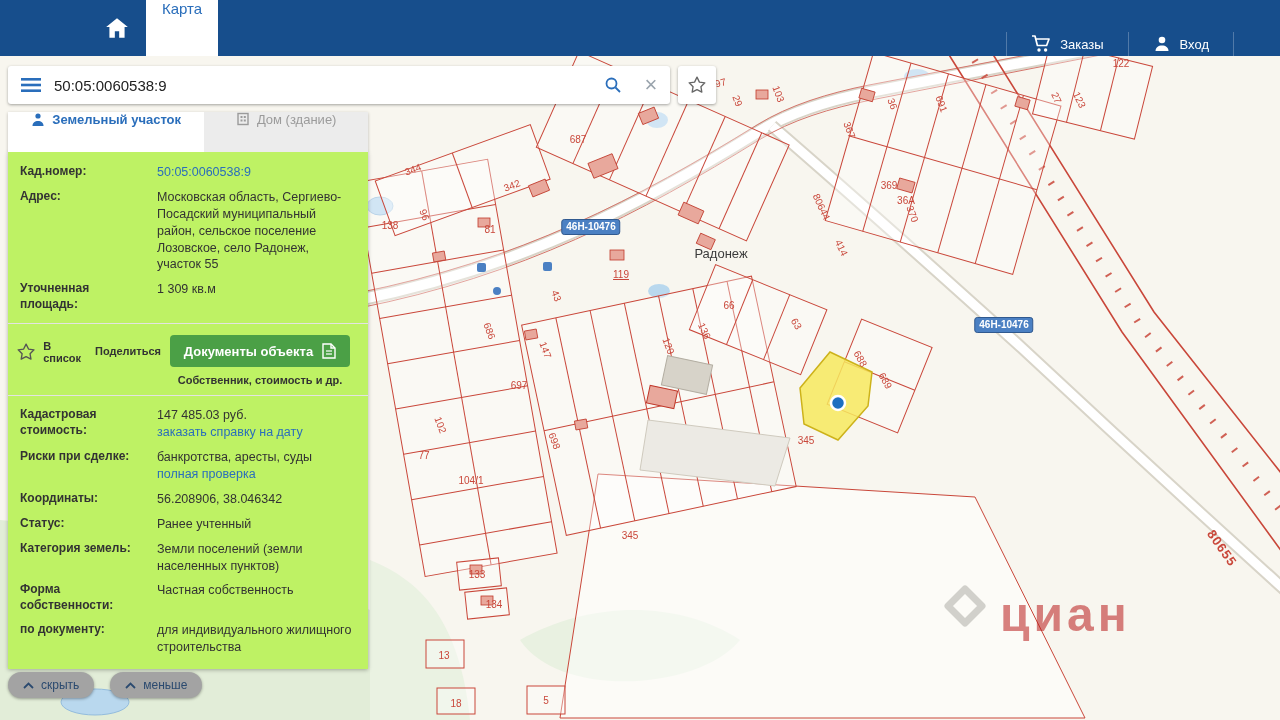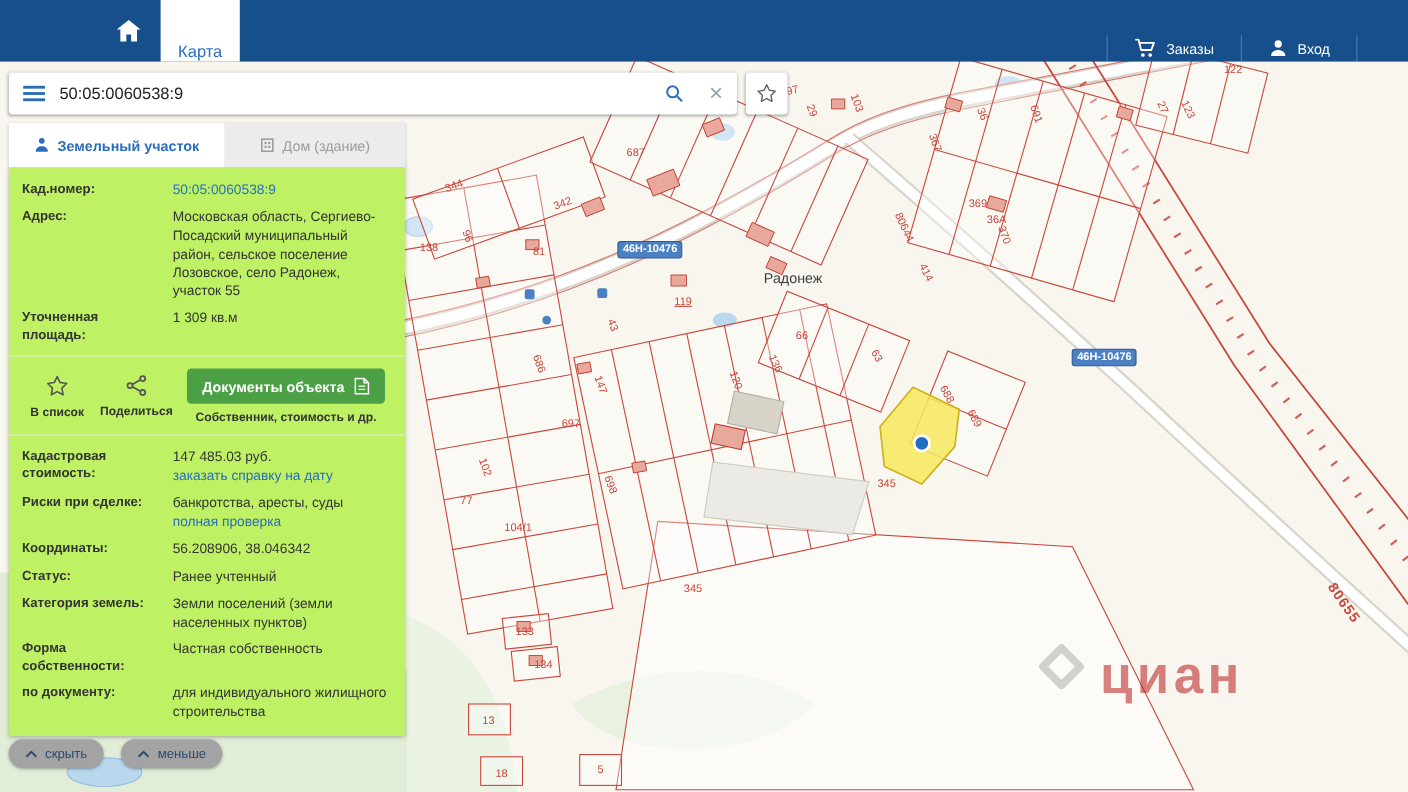--- a/index.html
+++ b/index.html
@@ -20,51 +20,51 @@
   .ml-place{color:#3c3c3c; font-size:13px;}
   .ml-placesm{color:#57636f; font-size:10px; font-style:italic;}
   .ml-badge{background:#4b80c3; border:1px solid #30598f; color:#fff; font-size:10px; padding:2px 4px; border-radius:3px; font-weight:bold;}
   .watermark{position:absolute; left:944px; top:570px; display:flex; align-items:center; gap:14px; z-index:4; opacity:.55;}
   .watermark span{font-size:48px; font-weight:bold; color:#b91c1c; letter-spacing:4px;margin-top:17px;}
 
   
   .topbar{position:absolute; top:0; left:0; right:0; height:56px; background:var(--topbar);
     display:flex; align-items:stretch; z-index:30;}
   .home-btn{width:58px; margin-left:88px; display:flex; align-items:center; justify-content:center; cursor:pointer;}
-  .tab-map{width:72px; background:#fff; color:var(--accent); display:flex; align-items:flex-end; justify-content:center;
+  .tab-map{width:72px; background:#fff; color:var(--accent); display:flex; align-items:flex-start; justify-content:center;
     font-size:15px; cursor:pointer;}
   .topnav-right{margin-left:auto; margin-right:46px; display:flex; align-items:stretch;}
   .nav-item{display:flex; align-items:center; gap:9px; padding:0 24px; border-left:1px solid rgba(255,255,255,.25);
     color:#fff; font-size:13px; cursor:pointer;margin-top:32px;}
   .nav-item:last-child{border-right:1px solid rgba(255,255,255,.25);}
 
   
   .search-bar{position:absolute; left:8px; top:66px; width:662px; height:38px; background:#fff; border-radius:3px;
     box-shadow:0 1px 3px rgba(0,0,0,.35); display:flex; align-items:center; z-index:20;}
   .menu-btn{width:46px; height:100%; display:flex; align-items:center; justify-content:center; background:none; border:none; cursor:pointer;}
   .search-input{flex:1; border:none; outline:none; font-family:inherit; font-size:15px; color:#222; background:transparent;}
   .icon-btn{width:38px; height:100%; display:flex; align-items:center; justify-content:center; background:none; border:none; cursor:pointer;}
   .clear-x{font-size:22px; color:#9aa4ad; line-height:1;}
   .fav-btn{position:absolute; left:678px; top:66px; width:38px; height:38px; background:#fff; border:none; border-radius:3px;
     box-shadow:0 1px 3px rgba(0,0,0,.35); z-index:20; display:flex; align-items:center; justify-content:center; cursor:pointer;}
 
   
   .panel{position:absolute; left:8px; top:112px; width:360px; z-index:20;}
   .tabs{display:flex; height:40px; box-shadow:0 1px 3px rgba(0,0,0,.25);}
-  .tab{display:flex; align-items:center; justify-content:center; gap:7px; font-size:13px; cursor:pointer;}
+  .tab{display:flex; align-items:flex-start; justify-content:center; gap:7px; font-size:13px; cursor:pointer;}
   .tab-active{flex:1.2; background:#fff; color:var(--accent); font-weight:bold;}
   .tab-inactive{flex:1; background:#ececec; color:#9b9b9b;}
   .panel-body{background:#bef264; padding:8px 0 10px; box-shadow:0 1px 4px rgba(0,0,0,.3);}
   .info-row{display:flex; padding:4px 12px;}
   .info-label{width:137px; min-width:137px; padding-right:8px; font-weight:bold; font-size:12px; color:#333; line-height:1.3;}
   .info-value{font-size:12.5px; color:#333; line-height:1.35;}
   .link{color:var(--accent); cursor:pointer;}
   .divider{height:1px; background:#e3e3e3; margin:7px 0;}
   .actions{display:flex; align-items:flex-start; padding:4px 8px 2px;}
-  .action{width:72px; display:flex; flex-direction:column; align-items:center; gap:7px; font-size:11px; font-weight:bold;
+  .action{width:72px; display:flex; flex-direction:row; align-items:center; gap:7px; font-size:11px; font-weight:bold;
     color:#333; cursor:pointer; padding-top:5px;}
   .docs{flex:1; display:flex; flex-direction:column; align-items:center; gap:7px;}
   .docs-btn{background:var(--button_green); color:#fff; font-weight:bold; font-size:13px; border:none; border-radius:4px;
     padding:8px 14px; display:flex; align-items:center; gap:9px; cursor:pointer; font-family:inherit;}
   .docs-sub{font-size:11px; font-weight:bold; color:#333;}
 
   
   .footer-pills{position:absolute; left:8px; top:672px; display:flex; gap:16px; z-index:20;}
   .pill{display:flex; align-items:center; gap:7px; background:#a3a3a3; border:none; border-radius:14px; padding:6px 15px;
     font-size:12px; color:#2b4a6f; font-family:inherit; box-shadow:0 1px 3px rgba(0,0,0,.35); cursor:pointer;}

